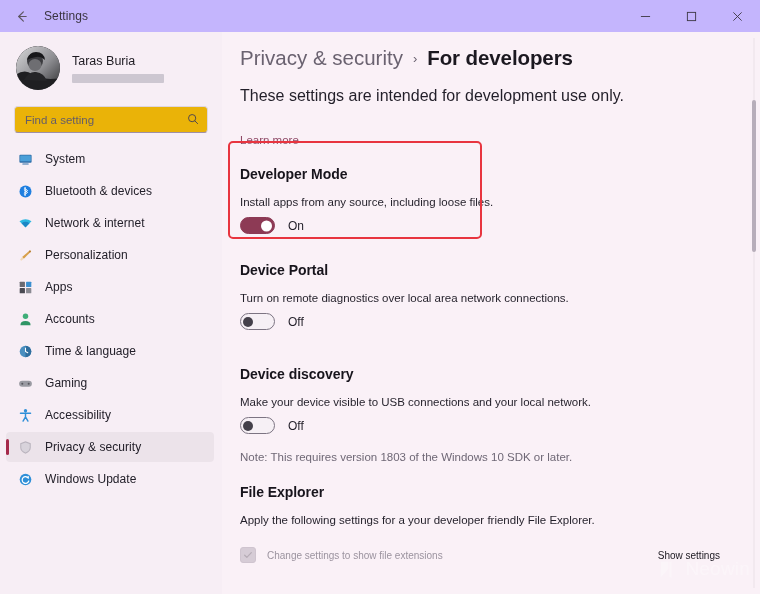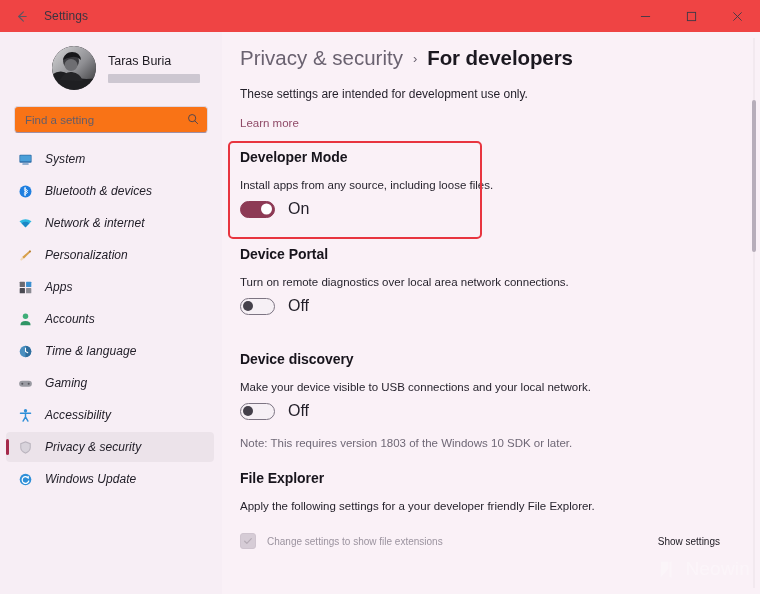--- a/index.html
+++ b/index.html
@@ -14,21 +14,21 @@
     position: relative;
     width: 760px; height: 594px;
     background: #f9eff6;
     display: flex; flex-direction: column;
   }
 
   
   .titlebar {
     height: 32px; flex: 0 0 32px;
     display: flex; align-items: center;
-    background: #ef4444;
+    background: #c4b5fd;
     position: relative; z-index: 5;
   }
   .back-btn {
     width: 30px; height: 28px; margin-left: 6px;
     display: flex; align-items: center; justify-content: center;
     border-radius: 4px; cursor: pointer;
     color: #5c5560; font-size: 14px; line-height: 1;
   }
   .titlebar-title {
     font-size: 12px; color: #3a3440; margin-left: 8px;
@@ -49,21 +49,20 @@
   .sidebar {
     width: 222px; flex: 0 0 222px;
     background: #f7eef5;
     padding: 0; position: relative;
     display: flex; flex-direction: column;
   }
   .account {
     display: flex; align-items: center;
     padding: 10px 0 0 16px;
     height: 62px;
-    margin-left: 36px;
   }
   .avatar {
     width: 44px; height: 44px; border-radius: 50%;
     overflow: hidden; flex: 0 0 44px;
     background: #2f2f33;
     position: relative;
   }
   .avatar svg { display: block; width: 44px; height: 44px; }
   .account-text { margin-left: 12px; }
   .account-name {
@@ -71,21 +70,21 @@
     line-height: 1.2; white-space: nowrap;
   }
   .account-redaction {
     margin-top: 5px; width: 92px; height: 9px;
     background: #cdc7d1; border-radius: 1px;
   }
 
   .searchwrap { padding: 12px 14px 0 14px; }
   .searchbox {
     position: relative; height: 27px;
-    background: #f97316;
+    background: #eab308;
     border: 1px solid #ded6e0;
     border-bottom: 1px solid #9e8fa6;
     border-radius: 4px;
     display: flex; align-items: center;
   }
   .searchbox input {
     border: 0; outline: 0; background: transparent;
     font-family: "Liberation Sans", sans-serif;
     font-size: 11.5px; color: #3c3642;
     padding: 0 26px 0 10px; width: 100%; height: 100%;
@@ -113,21 +112,20 @@
   }
   .navicon {
     width: 18px; height: 18px; flex: 0 0 18px;
     display: flex; align-items: center; justify-content: center;
     margin-right: 11px;
   }
   .navicon svg { display: block; }
   .navlabel {
     font-size: 12px; color: #23202a; letter-spacing: .05px;
     white-space: nowrap;
-    font-style: italic;
   }
 
   
   .main {
     flex: 1 1 auto; position: relative;
     background: #faf1f7;
     padding: 0; overflow: hidden;
   }
   .main-inner { padding: 14px 40px 0 18px; }
 
@@ -142,21 +140,21 @@
   .bc-sep {
     font-size: 13px; color: #6a6270; margin: 0 10px;
     position: relative; top: -2px;
   }
   .bc-current {
     font-size: 20.5px; color: #1b1820; font-weight: 700;
     letter-spacing: -.1px;
   }
 
   .intro-line {
-    font-size: 12px; color: #221f29; margin-bottom: 12px;
+    font-size: 16px; color: #221f29; margin-bottom: 25px;
   }
   .learn-more {
     font-size: 11.5px; color: #8f4a67; cursor: pointer;
     display: inline-block; margin-bottom: 20px;
   }
 
   .section { margin-bottom: 0; }
   .section-title {
     font-size: 14px; font-weight: 700; color: #17141c;
     letter-spacing: -.05px; margin-bottom: 14px;
@@ -181,21 +179,21 @@
     background: #ffffff;
   }
   .toggle.off { background: #f6f0f5; border: 1px solid #7c7482; }
   .toggle.off .knob {
     position: absolute; left: 2px; top: 50%;
     transform: translateY(-50%);
     width: 10px; height: 10px; border-radius: 50%;
     background: #44404a;
   }
   .toggle-label {
-    font-size: 16px; color: #221f29; margin-left: 13px;
+    font-size: 12px; color: #221f29; margin-left: 13px;
   }
 
   
   .highlight-box {
     position: absolute;
     left: 228px; top: 141px;
     width: 254px; height: 98px;
     border: 2px solid #e8353f;
     border-radius: 5px;
     pointer-events: none;

